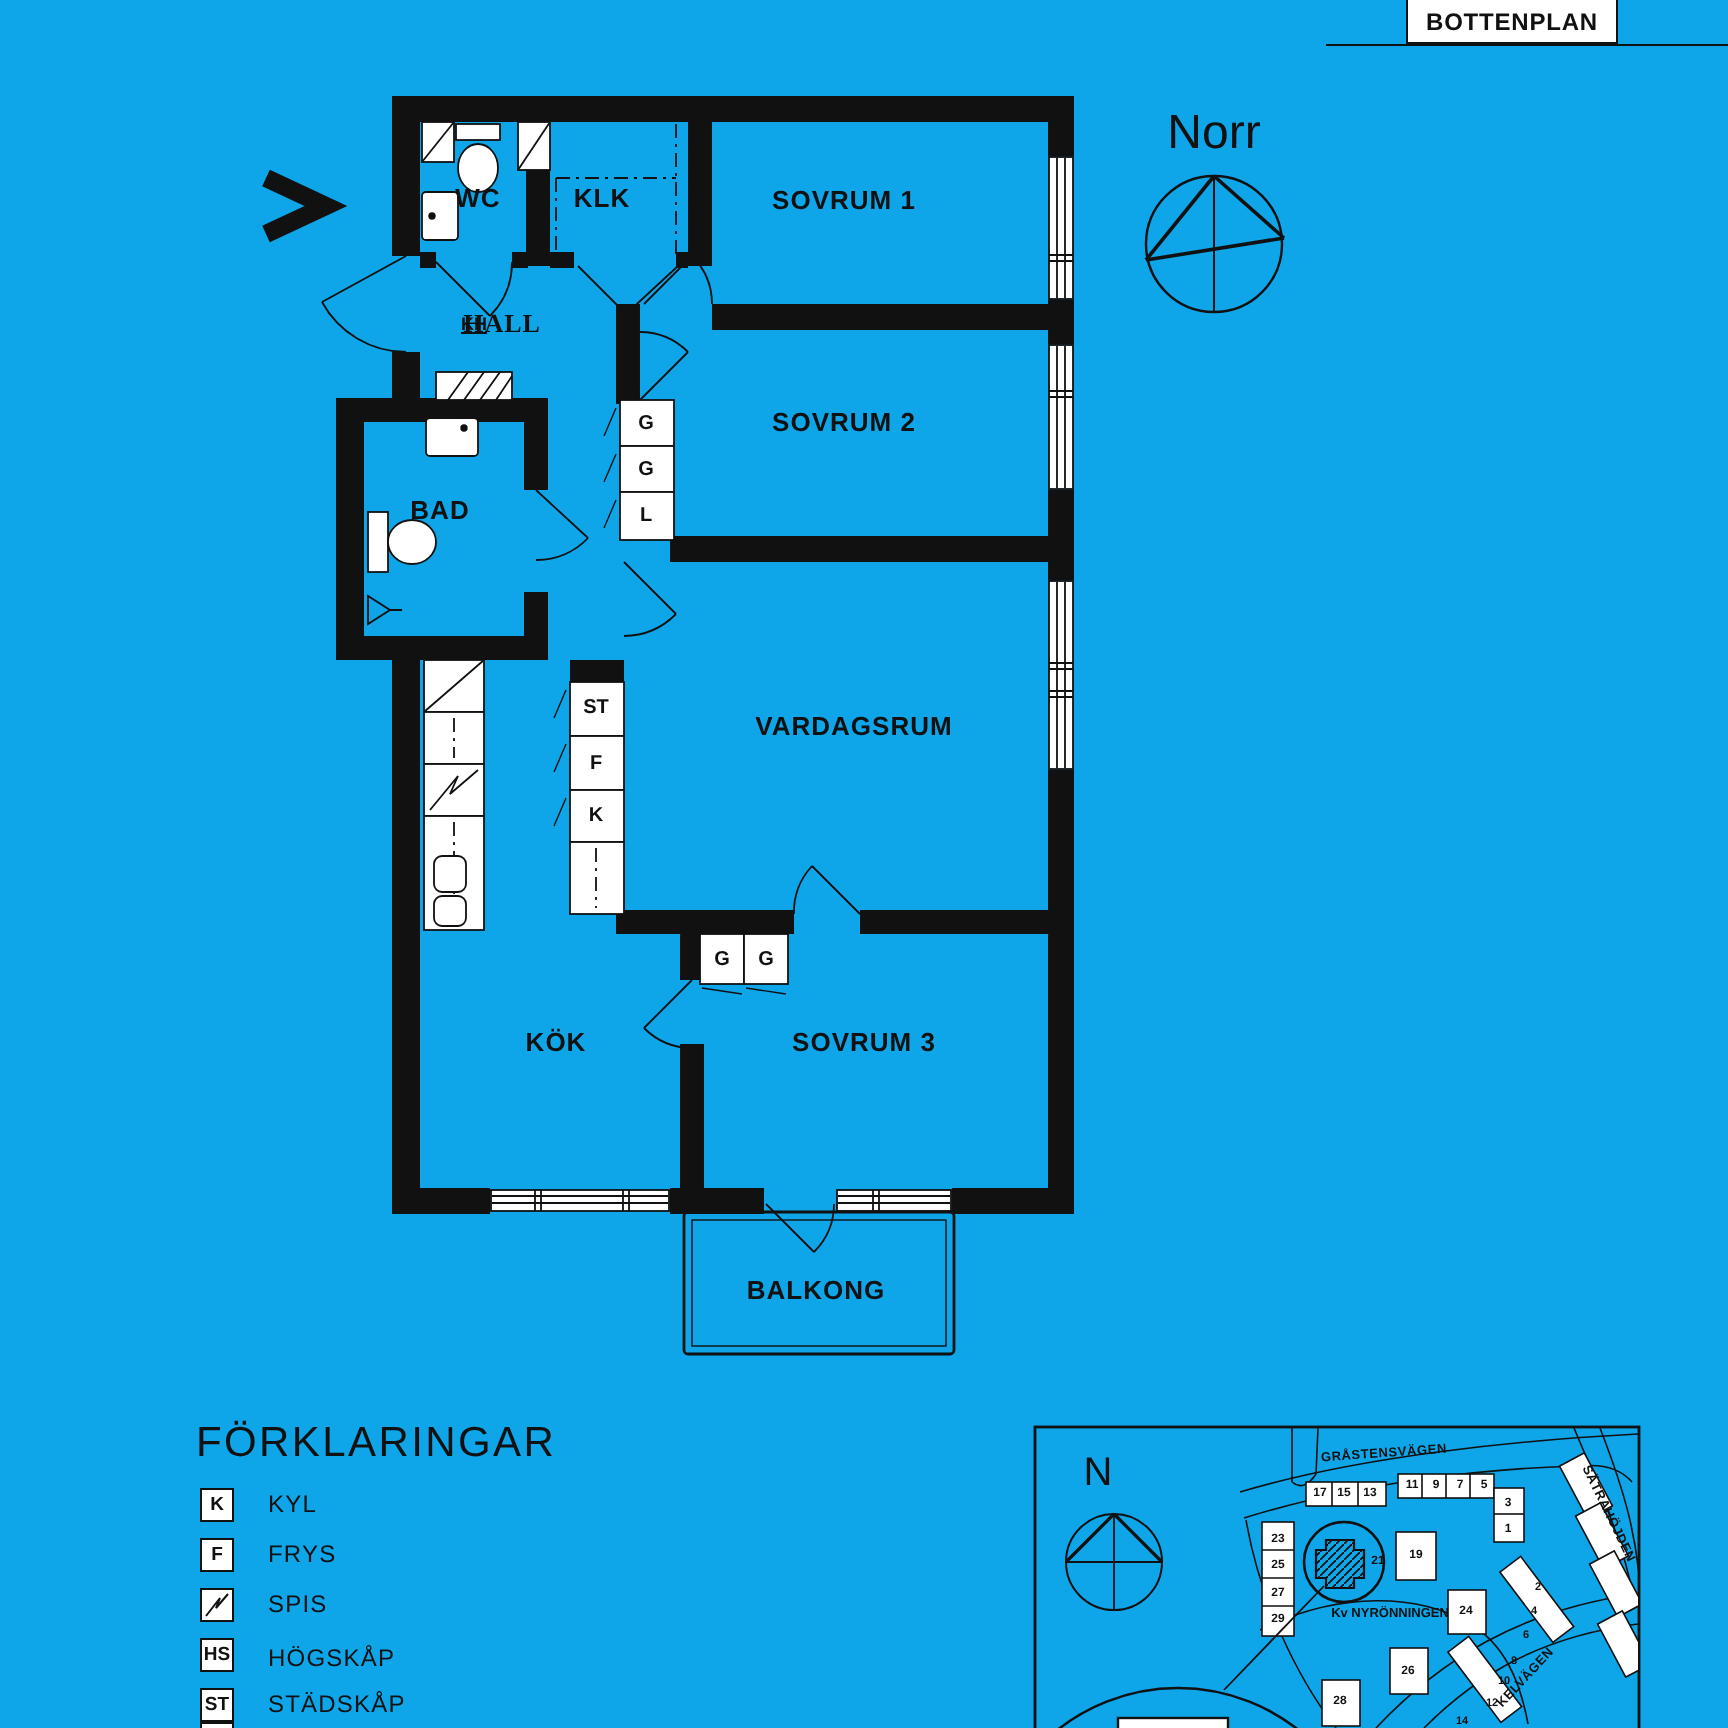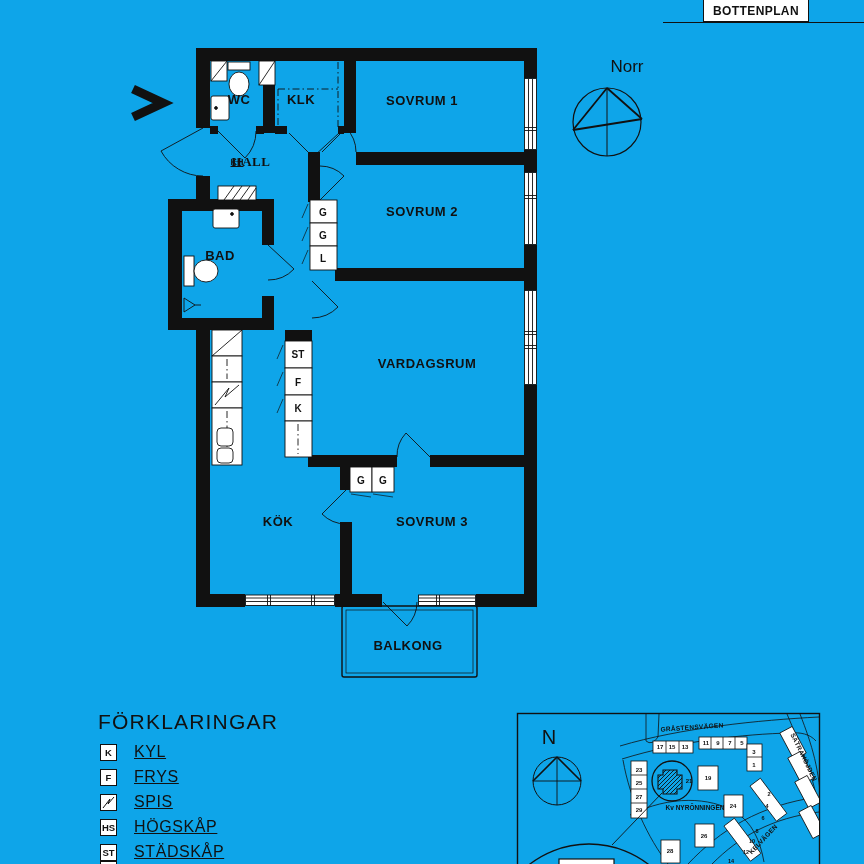--- a/index.html
+++ b/index.html
@@ -7,29 +7,29 @@
           font-family:"Liberation Sans",sans-serif;color:#111;}
   .abs{position:absolute;left:0;top:0;}
   .lbl{position:absolute;white-space:nowrap;color:#111;}
   .room-label{position:absolute;font-size:13px;font-weight:700;letter-spacing:.5px;white-space:nowrap;color:#111;}
   .cab-label{position:absolute;font-size:10px;font-weight:600;color:#111;}
   .street-label{position:absolute;font-size:6.5px;font-weight:700;letter-spacing:.3px;white-space:nowrap;color:#111;}
   .bnum{position:absolute;font-size:6px;font-weight:700;white-space:nowrap;color:#111;}
   .bp-box{position:absolute;left:703px;top:-4px;width:106px;height:26px;border:1.6px solid #111;
           display:flex;align-items:flex-end;justify-content:center;padding-bottom:3px;box-sizing:border-box;
           font-size:12px;font-weight:700;letter-spacing:.4px;background:#fff;}
-  .norr-label{position:absolute;left:627px;top:67px;transform:translate(-50%,-50%);font-size:17px;}
+  .norr-label{position:absolute;left:607px;top:67px;transform:translate(-50%,-50%);font-size:24px;}
   .n-label{position:absolute;left:549px;top:737px;transform:translate(-50%,-50%);font-size:20px;}
   .disclaimer{position:absolute;left:680px;top:685px;transform:translate(-50%,-50%);
               font-size:17px;font-weight:700;white-space:nowrap;}
   .legend-title{position:absolute;left:98px;top:710px;font-size:21px;letter-spacing:1.2px;}
   .legend-row{position:absolute;left:100px;display:flex;align-items:center;gap:17px;height:18px;}
   .lg-box{width:15px;height:15px;border:1.6px solid #111;display:flex;align-items:center;justify-content:center;
           font-size:9.5px;font-weight:700;background:#fff;flex:0 0 auto;}
-  .lg-text{font-size:16px;letter-spacing:.6px;white-space:nowrap;text-decoration:underline;}
+  .lg-text{font-size:12px;letter-spacing:.6px;white-space:nowrap;}
   .kv-label{position:absolute;left:695px;top:807px;transform:translate(-50%,-50%);
             font-size:6.5px;font-weight:700;white-space:nowrap;}
 </style>
 </head>
 <body>
 
 <div class="canvas">
 
   <svg class="abs" width="864" height="864" viewBox="0 0 864 864">
     <defs>

